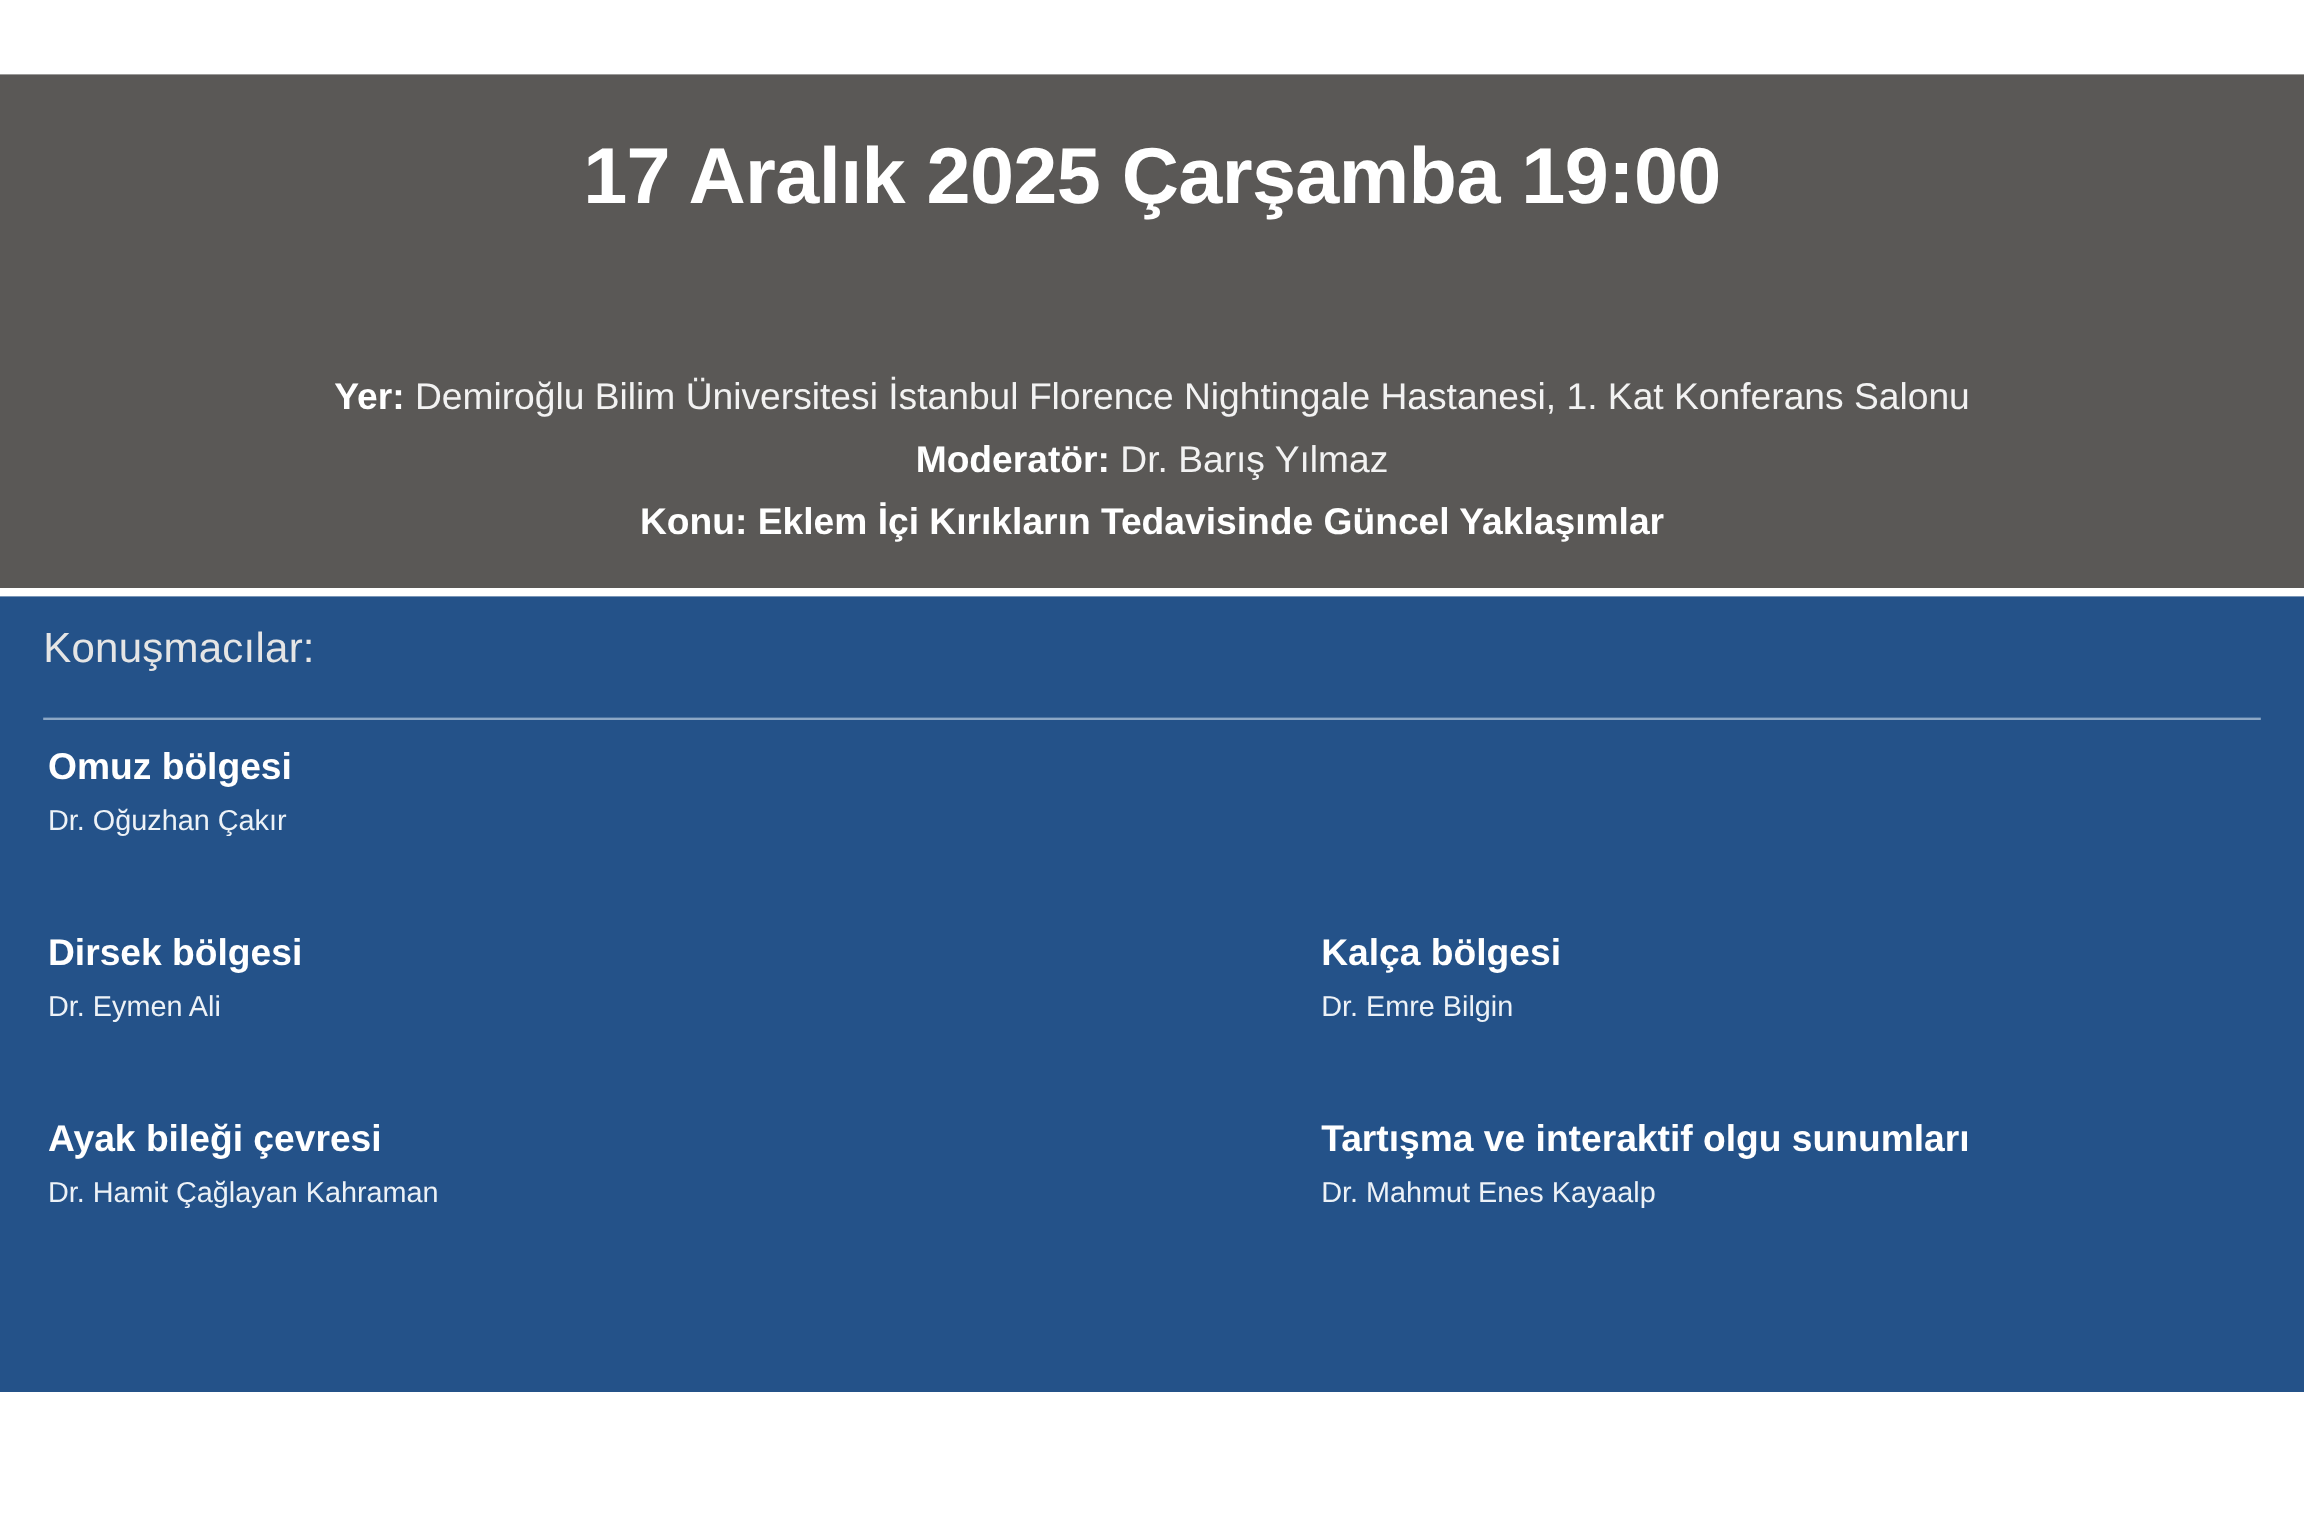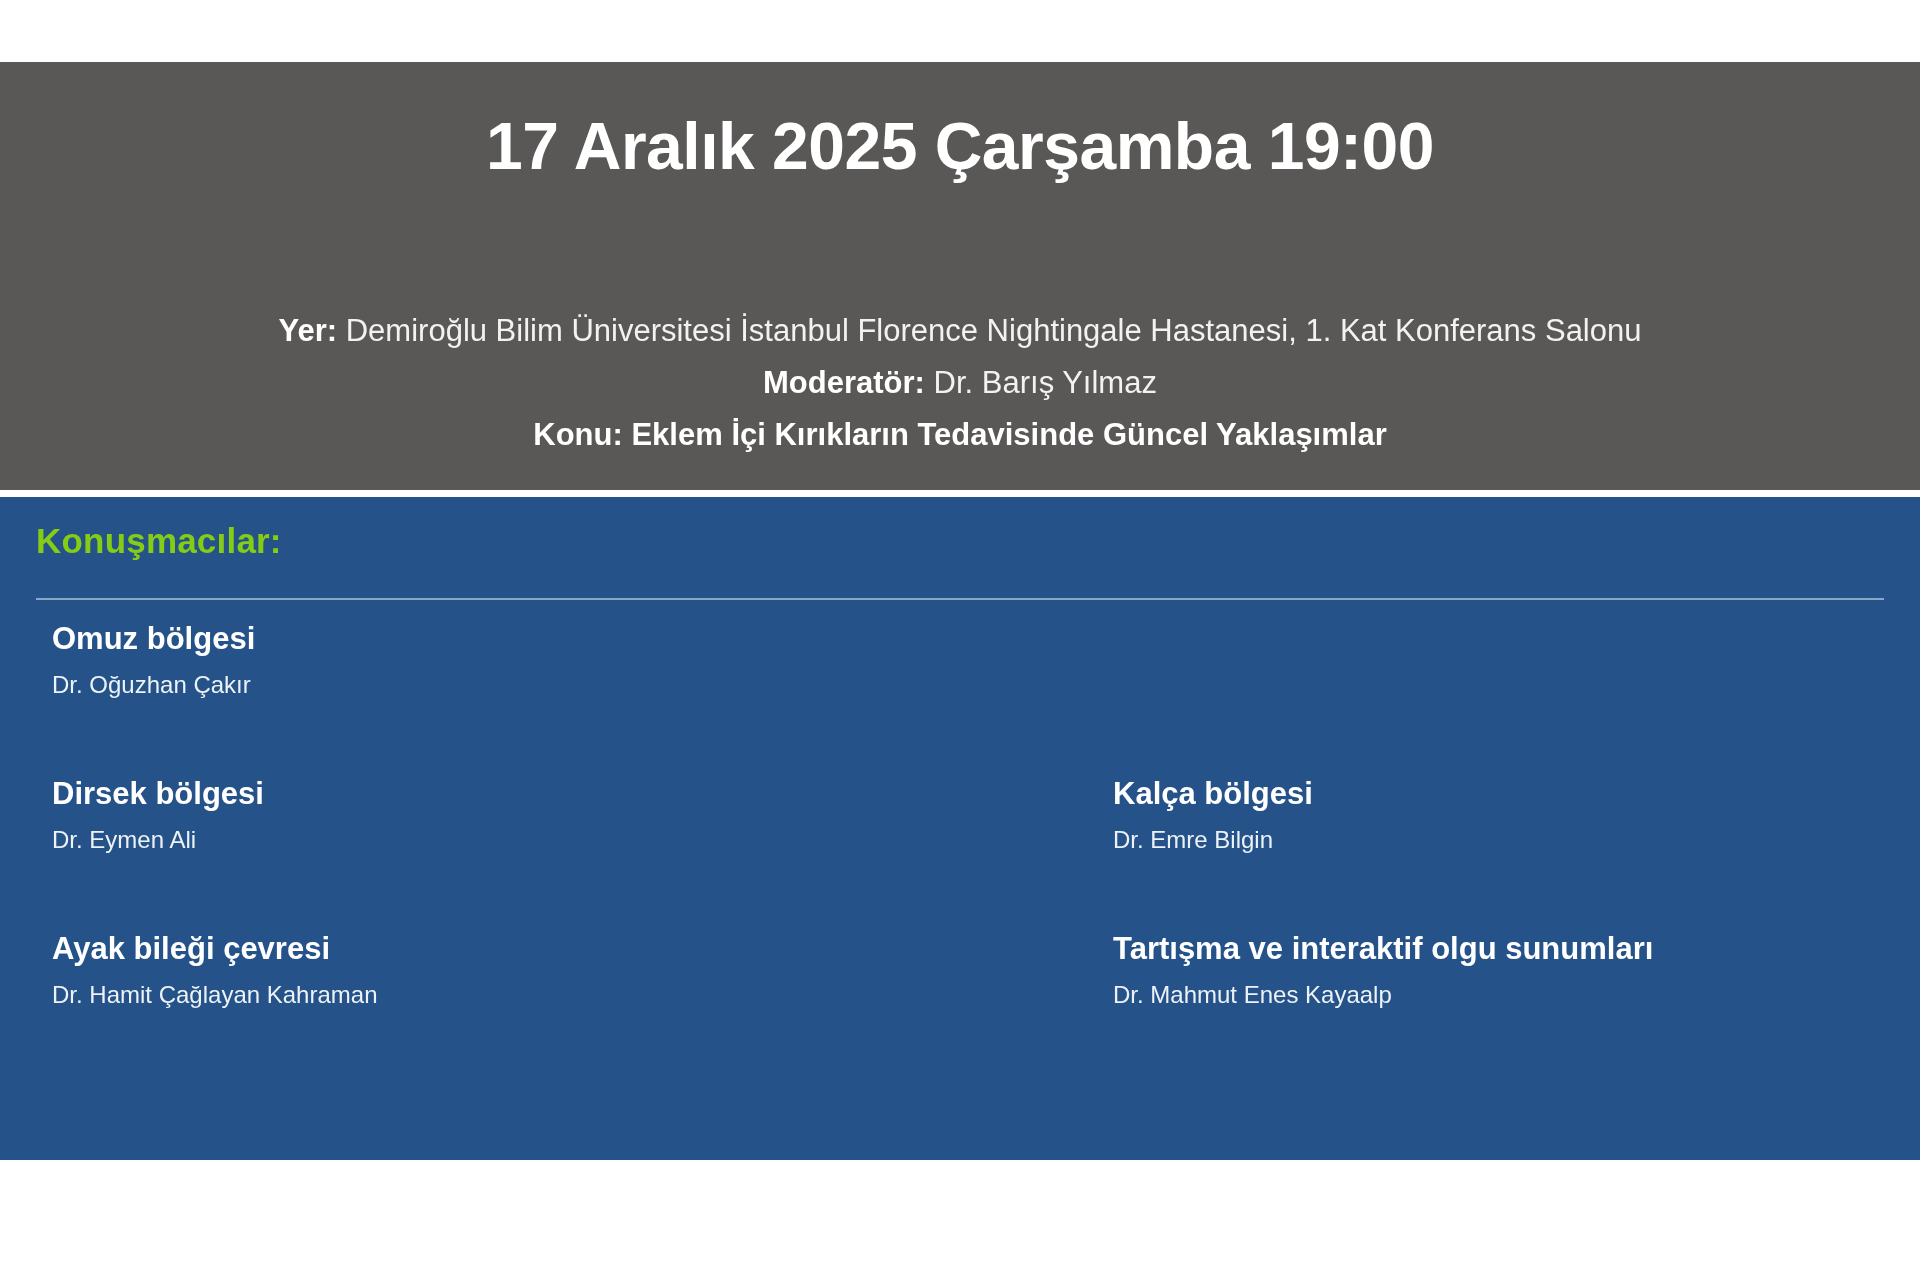--- a/index.html
+++ b/index.html
@@ -78,38 +78,38 @@
     background: #245289;
     color: #ffffff;
     overflow: hidden;
   }
 
   .speakers-heading {
     position: absolute;
     left: 36px;
     top: 24px;
     font-size: 35px;
-    font-weight: bold;
-    color: #84cc16;
+    font-weight: normal;
+    color: #e5e5e5;
     letter-spacing: 0.2px;
   }
 
   .divider {
     position: absolute;
     left: 36px;
     top: 101px;
     width: 1848px;
     height: 2px;
     background: #9fb6d0;
     opacity: 0.85;
   }
 
   .speaker-grid {
     position: absolute;
-    left: 16px;
+    left: 4px;
     top: 120px;
     width: 1676px;
   }
 
   .speaker-row {
     position: relative;
     height: 155px;
   }
 
   .speaker-cell {

